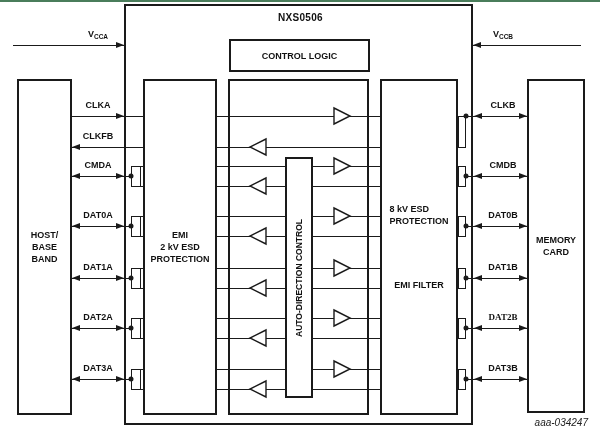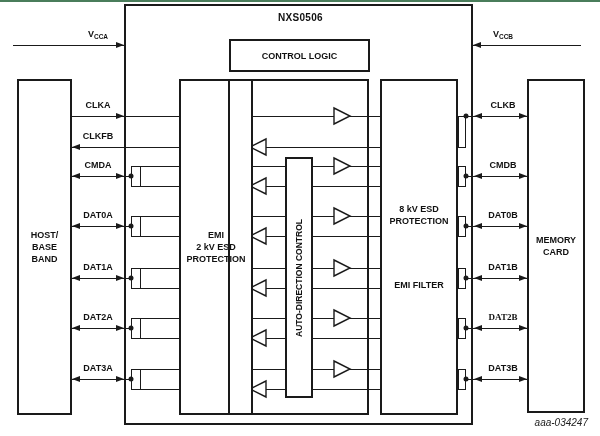--- a/index.html
+++ b/index.html
@@ -8,21 +8,21 @@
     font-family:"Liberation Sans", sans-serif; overflow:hidden;
   }
   
   .box {
     position:absolute; border:2px solid #1a1a1a; box-sizing:border-box;
     background:#ffffff; z-index:4;
     display:flex; flex-direction:column; align-items:center; justify-content:center;
   }
   .box.transparent { background:transparent; }
   .box-label { font-weight:bold; font-size:9px; line-height:12px; color:#111;
-    text-align:center; white-space:nowrap; }
+    white-space:nowrap; }
   .group { margin:4px 0; }
   
   .wire { position:absolute; height:1.2px; background:#1a1a1a; z-index:2; }
   .stub { position:absolute; border:1.2px solid #1a1a1a; box-sizing:border-box;
     background:#fff; z-index:2; }
   .dot  { position:absolute; width:5px; height:5px; border-radius:50%;
     background:#1a1a1a; transform:translate(-50%,-50%); z-index:3; }
   .arr-r { position:absolute; width:0; height:0; z-index:3;
     border-top:3.5px solid transparent; border-bottom:3.5px solid transparent;
     border-left:8px solid #1a1a1a; }
@@ -195,21 +195,21 @@
 <div class="box" style="left:229px;top:39px;width:141px;height:33px;">
   <div class="box-label">CONTROL LOGIC</div>
 </div>
 
 <div class="box" style="left:17px;top:79px;width:55px;height:336px;">
   <div class="box-label">HOST/</div>
   <div class="box-label">BASE</div>
   <div class="box-label">BAND</div>
 </div>
 
-<div class="box" style="left:143px;top:79px;width:74px;height:336px;margin-left:36px;">
+<div class="box" style="left:143px;top:79px;width:74px;height:336px;">
   <div class="box-label">EMI</div>
   <div class="box-label">2 kV ESD</div>
   <div class="box-label">PROTECTION</div>
 </div>
 
 <div class="box transparent" style="left:228px;top:79px;width:141px;height:336px;"></div>
 
 <div class="box" style="left:285px;top:157px;width:28px;height:241px;z-index:5;">
   <div class="vtext">AUTO-DIRECTION CONTROL</div>
 </div>

